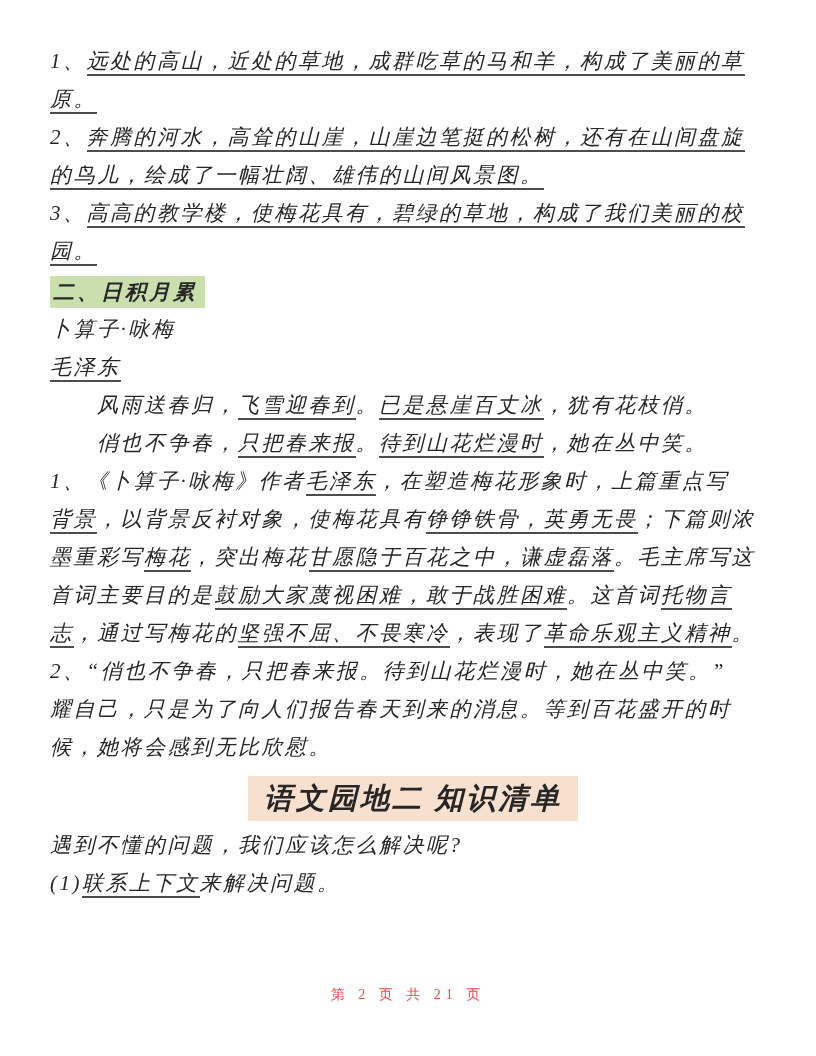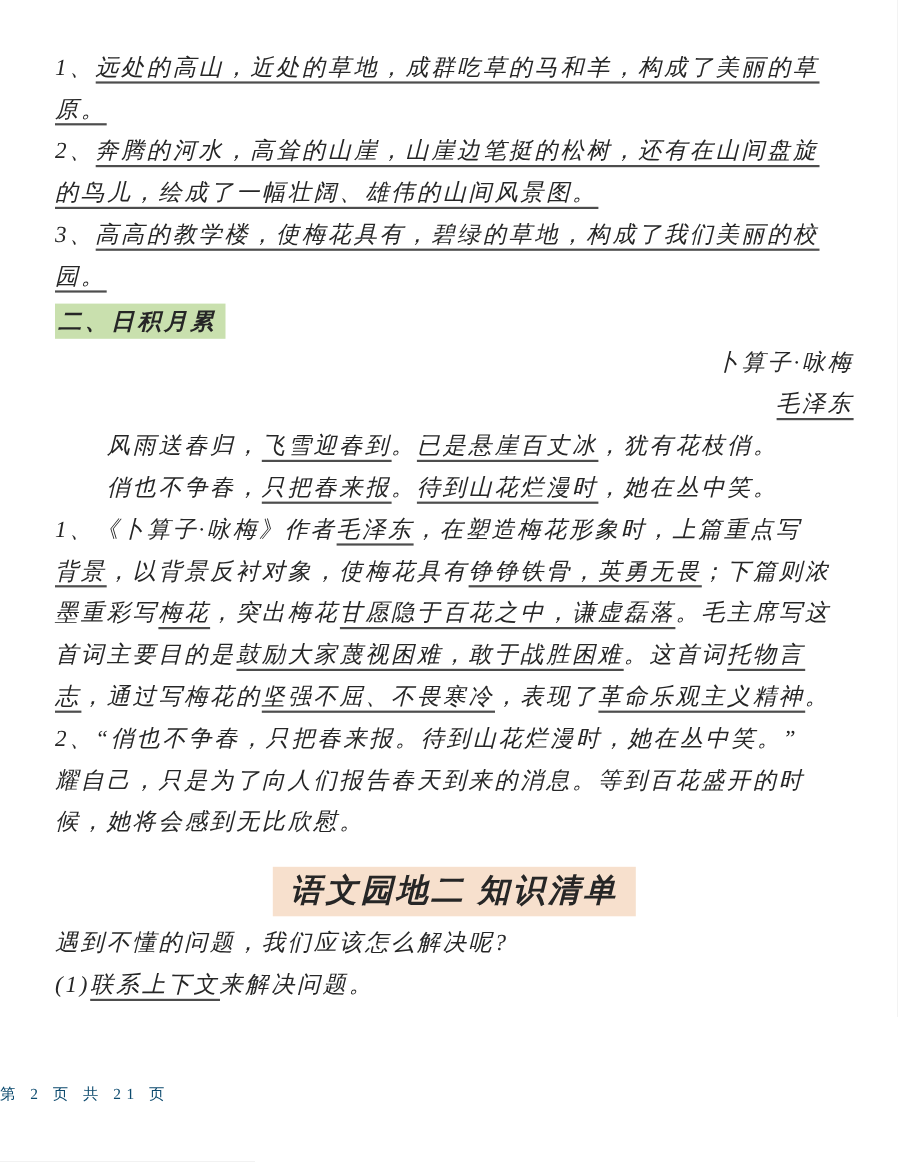--- a/index.html
+++ b/index.html
@@ -14,56 +14,57 @@
     color: var(--text-color, #262626);
   }
   .content { padding: 42px 40px 0 50px; font-style: italic; }
   .line {
     font-size: 21px;
     line-height: 38px;
     height: 38px;
     letter-spacing: 2.5px;
     white-space: nowrap;
   }
-  .line.center { text-align: right; }
+  .line.center { text-align: left; }
   .line.indent { padding-left: 47px; }
   .seg { display: inline; }
   .seg.u {
     border-bottom: 2px solid var(--underline-color, #4d4d4d);
     padding-bottom: 1px;
   }
   .h-green-line { line-height: 36px; height: 36px; margin-top: 4px; }
   .hl-green {
     background: var(--hl-green, #c9e0ae);
     font-size: 21px;
     font-weight: 600;
     letter-spacing: 3px;
     padding: 4px 8px 4px 3px;
   }
   .h-peach-line {
     text-align: center;
     height: 48px;
     line-height: 48px;
-    margin-top: 20px;
+    margin-top: 8px;
     margin-bottom: 4px;
   }
   .hl-peach {
     background: var(--hl-peach, #f7e0cd);
     font-size: 29px;
     font-weight: 700;
     letter-spacing: 3px;
     padding: 6px 16px 7px 16px;
   }
   .footer {
     position: absolute;
     left: 0; right: 0;
     top: 986px;
+    text-align: center;
     font-size: 14px;
     letter-spacing: 5px;
-    color: #0c4a6e;
+    color: #ef4444;
   }
 </style>
 </head>
 <body>
 
 <div class="page">
   <div class="content" id="blocks">
       <div class="line"><span class="seg">1、</span><span class="seg u">远处的高山，近处的草地，成群吃草的马和羊，构成了美丽的草</span></div>
       <div class="line"><span class="seg u">原。</span></div>
       <div class="line"><span class="seg">2、</span><span class="seg u">奔腾的河水，高耸的山崖，山崖边笔挺的松树，还有在山间盘旋</span></div>

